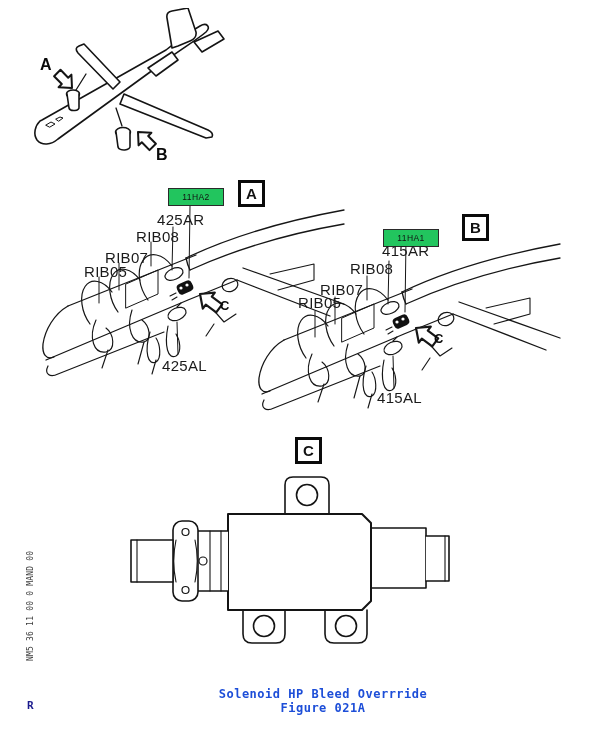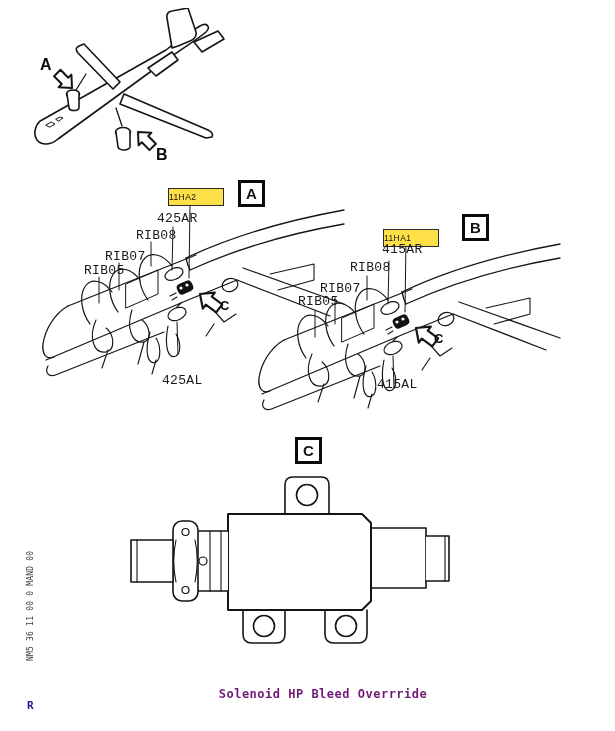--- a/index.html
+++ b/index.html
@@ -1,28 +1,28 @@
 <!DOCTYPE html>
 <html><head>
 <meta charset="utf-8">
 <style>
   html,body{margin:0;padding:0;background:#fff;}
   .canvas{position:relative;width:615px;height:731px;background:#ffffff;overflow:hidden;
           font-family:"Liberation Sans",sans-serif;color:#111;}
   svg{position:absolute;display:block;}
-  .callout{position:absolute;font-size:13px;letter-spacing:.3px;color:#1a1a1a;white-space:nowrap;font-family:Liberation Mono, monospace;}
-  .ident-box{position:absolute;width:54px;height:16px;border:1px solid #2a2a2a;background:#fde047;
-             display:flex;align-items:center;font-size:8.5px;letter-spacing:.4px;}
+  .callout{position:absolute;font-size:15px;letter-spacing:.3px;color:#1a1a1a;white-space:nowrap;}
+  .ident-box{position:absolute;width:54px;height:16px;border:1px solid #2a2a2a;background:#22c55e;
+             display:flex;align-items:center;justify-content:center;font-size:8.5px;letter-spacing:.4px;}
   .view-box{position:absolute;width:21px;height:21px;border:3px solid #0a0a0a;background:#fff;
             display:flex;align-items:center;justify-content:center;font-size:15px;font-weight:bold;}
   .arrow-letter{position:absolute;font-size:13px;font-weight:bold;color:#0a0a0a;}
   .ab-letter{position:absolute;font-size:16px;font-weight:bold;color:#0a0a0a;}
   .caption{position:absolute;left:108px;top:687px;width:430px;text-align:center;
            font-family:"DejaVu Sans Mono",monospace;font-size:12px;font-weight:bold;
-           letter-spacing:.5px;line-height:14px;color:#701a75;}
+           letter-spacing:.5px;line-height:14px;color:#1d4ed8;}
   .side-code{position:absolute;left:26px;top:661px;transform:rotate(-90deg);transform-origin:top left;
              font-family:"DejaVu Sans Mono",monospace;font-size:8px;letter-spacing:.2px;color:#3c3c3c;
              white-space:nowrap;}
   .revision{position:absolute;left:27px;top:699px;font-family:"DejaVu Sans Mono",monospace;
             font-size:11px;font-weight:bold;}
 </style>
 </head>
 <body>
 
 <div class="canvas">
@@ -123,37 +123,37 @@
   <div class="ident-box" style="left:168px;top:188px">
     <span>11HA2</span>
   </div>
   <div class="view-box" style="left:238px;top:180px">
     <span>A</span>
   </div>
   <div class="callout" style="left:157px;top:211px">425AR</div>
   <div class="callout" style="left:136px;top:228px">RIB08</div>
   <div class="callout" style="left:105px;top:249px">RIB07</div>
   <div class="callout" style="left:84px;top:263px">RIB05</div>
-  <div class="callout" style="left:162px;top:373px">425AL</div>
+  <div class="callout" style="left:162px;top:357px">425AL</div>
   <div class="arrow-letter" style="left:220px;top:298px">C</div>
 
   <svg style="left:254px;top:234px" width="310" height="200" viewBox="0 0 310 200">
     <use href="#wing"></use>
   </svg>
   <div class="ident-box" style="left:383px;top:229px">
     <span>11HA1</span>
   </div>
   <div class="view-box" style="left:462px;top:214px">
     <span>B</span>
   </div>
   <div class="callout" style="left:382px;top:242px">415AR</div>
   <div class="callout" style="left:350px;top:260px">RIB08</div>
   <div class="callout" style="left:320px;top:281px">RIB07</div>
   <div class="callout" style="left:298px;top:294px">RIB05</div>
-  <div class="callout" style="left:377px;top:377px">415AL</div>
+  <div class="callout" style="left:377px;top:389px">415AL</div>
   <div class="arrow-letter" style="left:434px;top:331px">C</div>
 
   <div class="view-box" style="left:295px;top:437px">
     <span>C</span>
   </div>
   <svg style="left:118px;top:468px" width="345" height="190" viewBox="0 0 345 190">
     <g fill="#ffffff" stroke="#141414" stroke-linejoin="round" stroke-linecap="round">
 
       <path d="M167,46 L167,17 Q167,9 175,9 L203,9 Q211,9 211,17 L211,46" stroke-width="1.6" fill="#fff"></path>
 
@@ -177,17 +177,18 @@
       <circle cx="67.5" cy="64" r="3.5" stroke-width="1.2"></circle>
       <circle cx="67.5" cy="122" r="3.5" stroke-width="1.2"></circle>
       <circle cx="85" cy="93" r="4" stroke-width="1.2"></circle>
       <rect x="13" y="72" width="42" height="42" stroke-width="1.6"></rect>
       <path d="M19,72 L19,114" stroke-width="1.1" fill="none"></path>
     </g>
   </svg>
 
   <div class="caption">
     <div>Solenoid HP Bleed Overrride</div>
+    <div>Figure 021A</div>
   </div>
   <div class="side-code">NM5 36 11 00 0 MAND 00</div>
   <div class="revision" style="color: rgb(27, 27, 142);">R</div>
 
 </div>
 
 </body></html>

